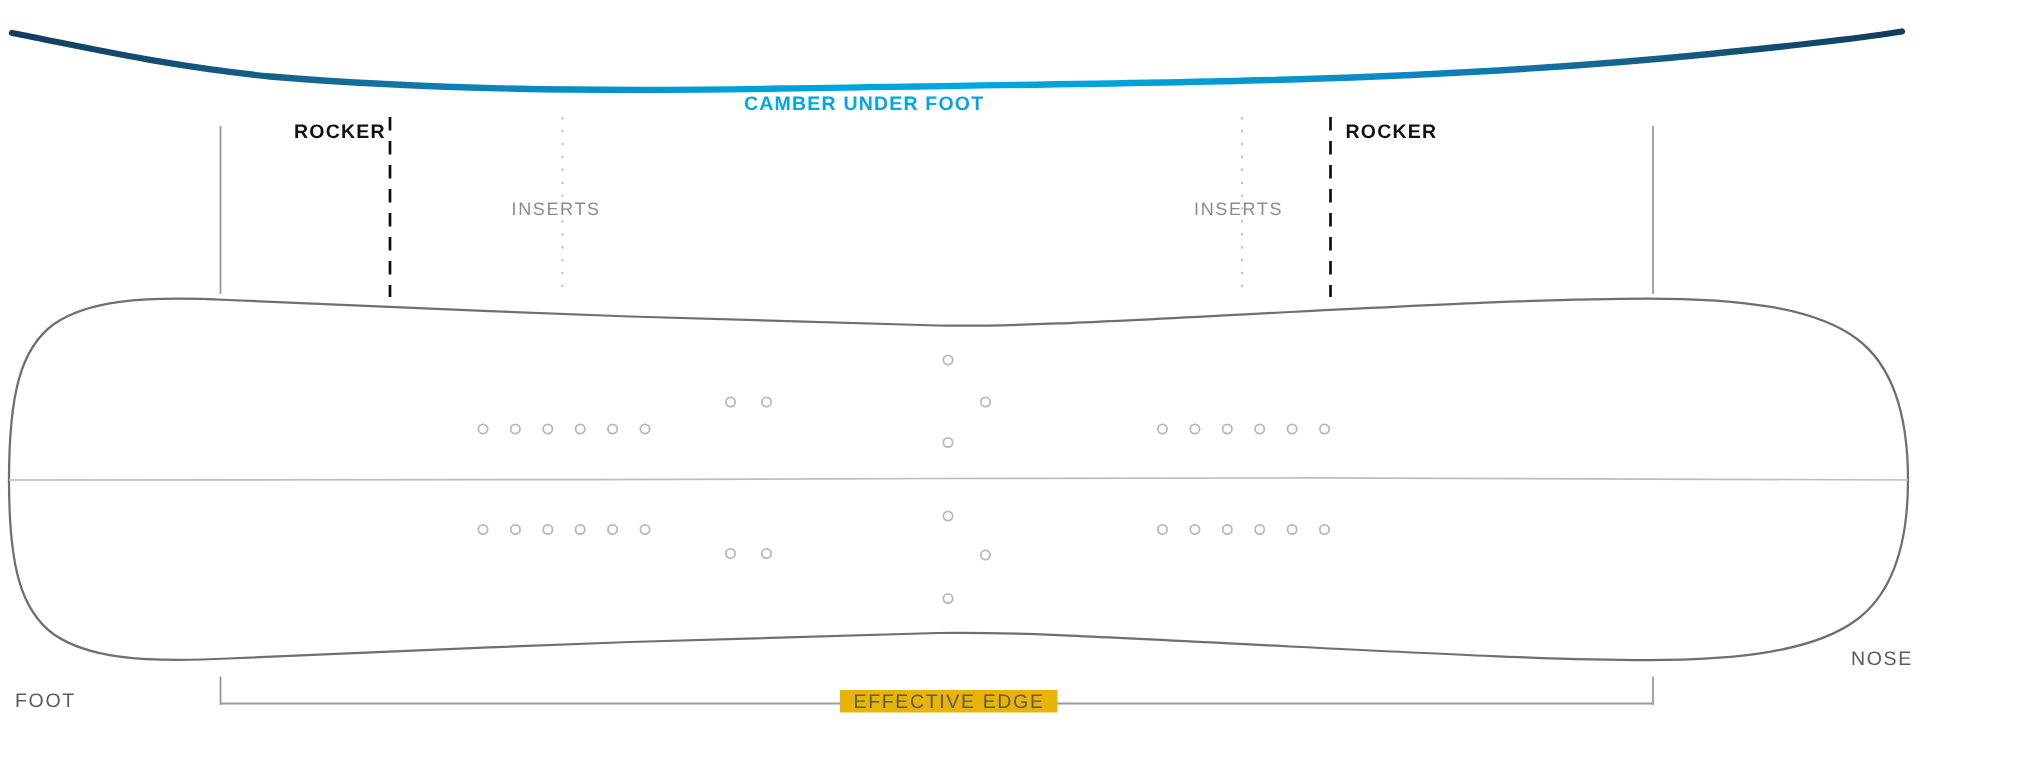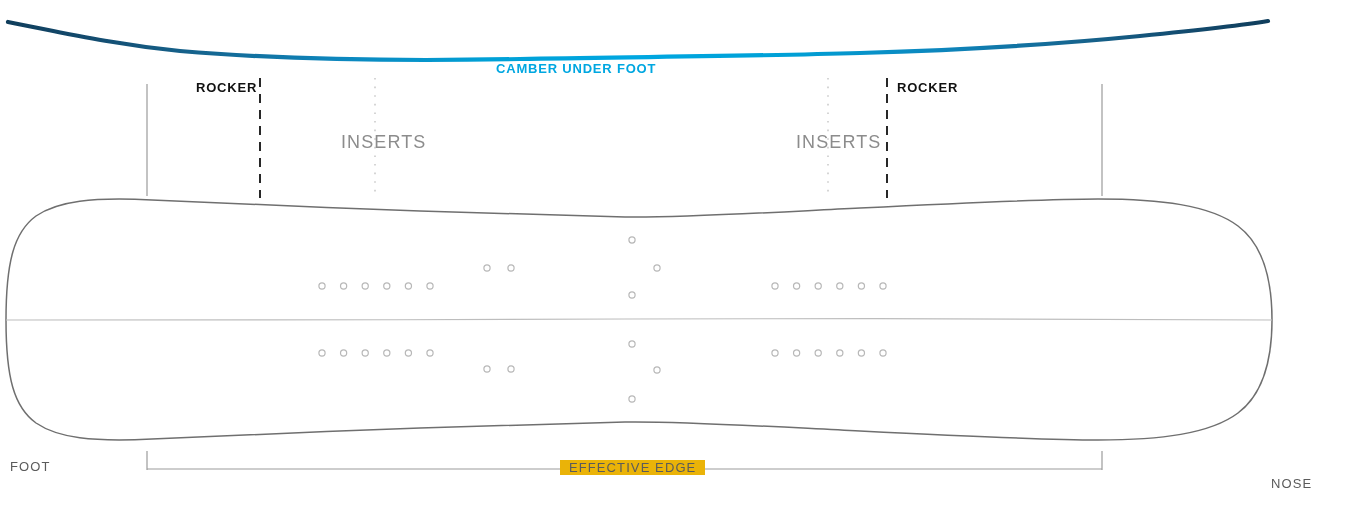--- a/index.html
+++ b/index.html
@@ -37,21 +37,21 @@
     color: #111111;
     letter-spacing: 0.8px;
   }
   .lbl-camber {
     font-size: 13px;
     font-weight: bold;
     color: #00a7e1;
     letter-spacing: 0.8px;
   }
   .lbl-inserts {
-    font-size: 18px;
+    font-size: 12px;
     font-weight: normal;
     color: #8c8c8c;
     letter-spacing: 1.1px;
   }
   .lbl-tip {
     font-size: 13px;
     font-weight: normal;
     color: #5b5b5b;
     letter-spacing: 1.1px;
   }
@@ -185,17 +185,17 @@
   <div class="lbl lbl-rocker" style="left:897px; top:80px;">ROCKER</div>
 
   <div class="lbl lbl-camber" style="left:496px; top:61px;">CAMBER UNDER FOOT</div>
 
   <div class="lbl lbl-inserts" style="left:341px; top:132px;">INSERTS</div>
 
   <div class="lbl lbl-inserts" style="left:796px; top:132px;">INSERTS</div>
 
   <div class="lbl lbl-tip" style="left:10px; top:459px;">FOOT</div>
 
-  <div class="lbl lbl-tip" style="left:1234px; top:476px;margin-left:37px;">NOSE</div>
+  <div class="lbl lbl-tip" style="left:1234px; top:431px;">NOSE</div>
 
   <div class="lbl lbl-edge" style="left:560px; top:460px;">EFFECTIVE EDGE</div>
 
 </div>
 
 </body></html>

